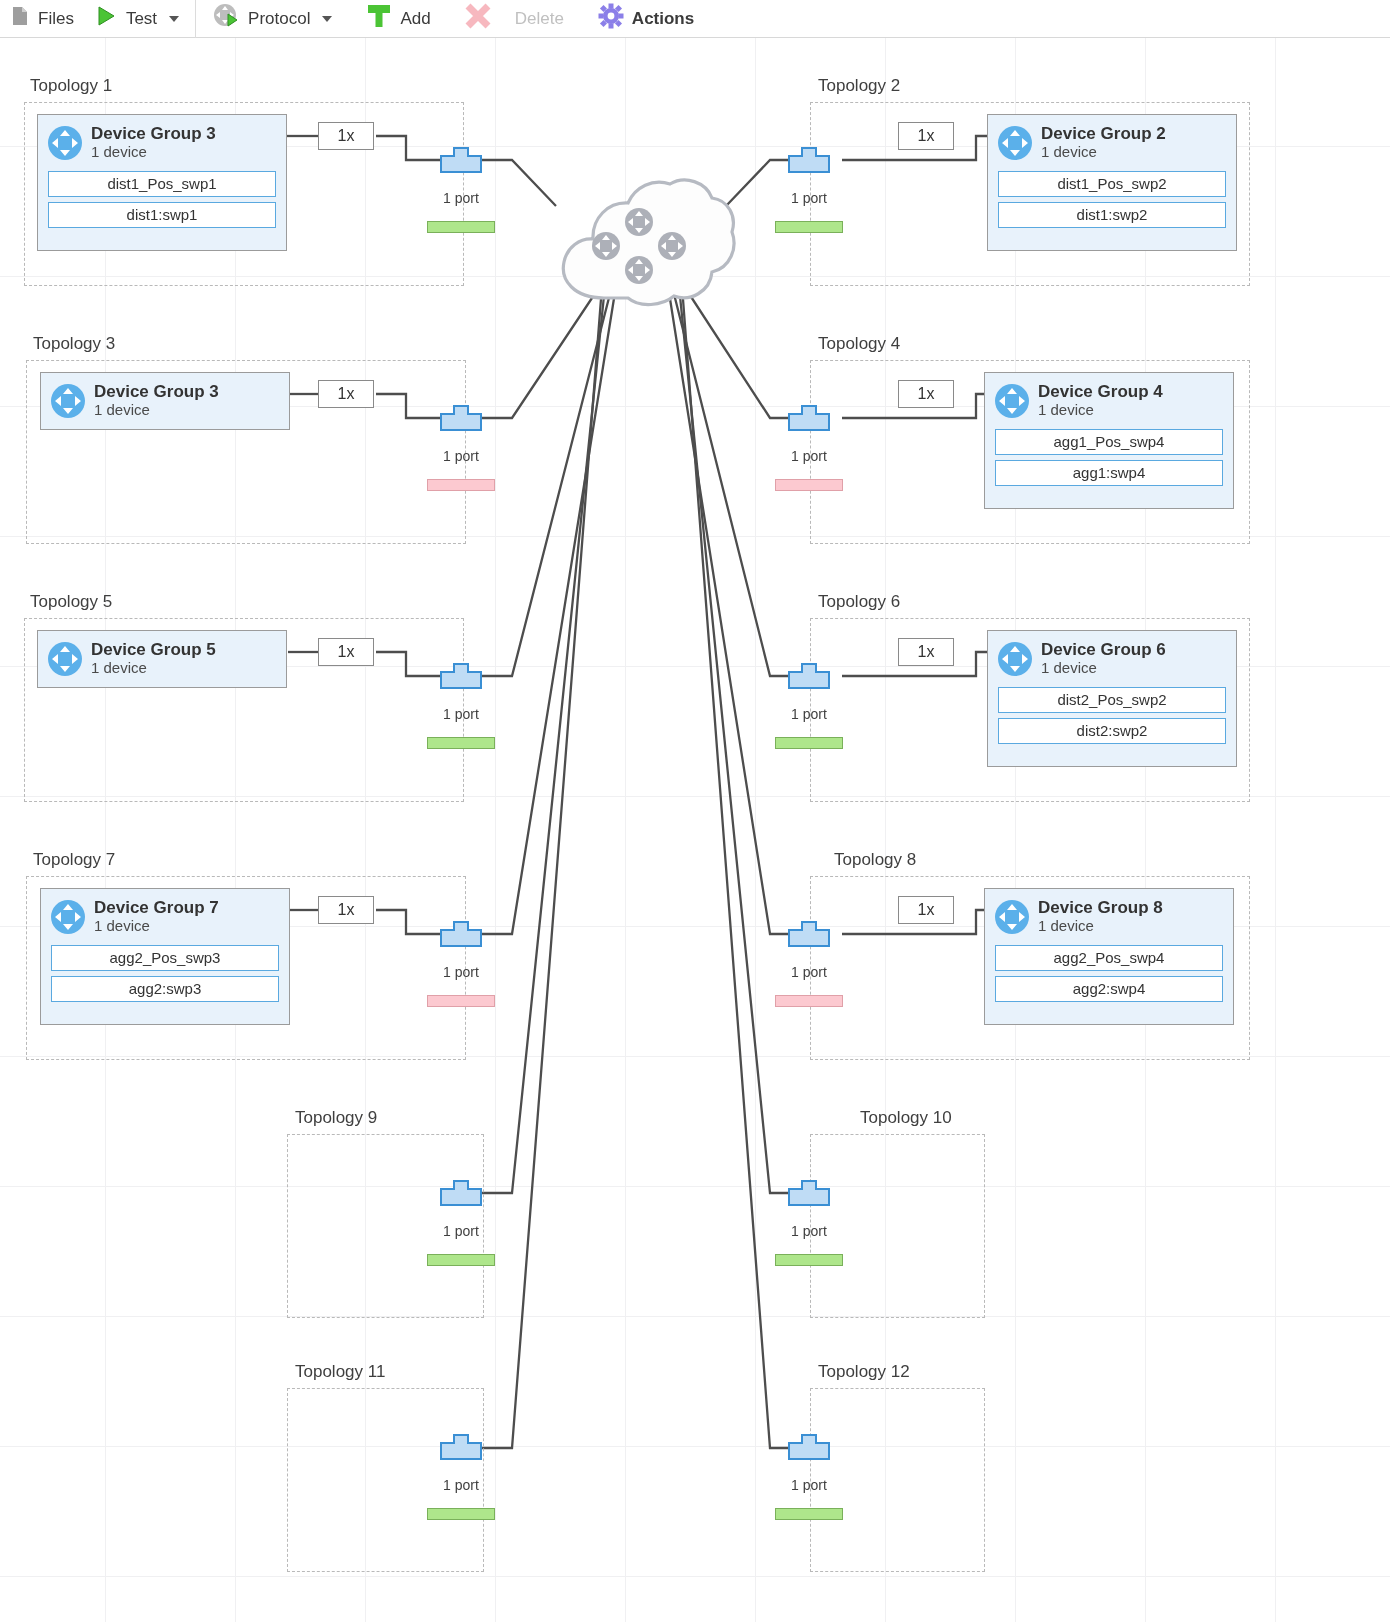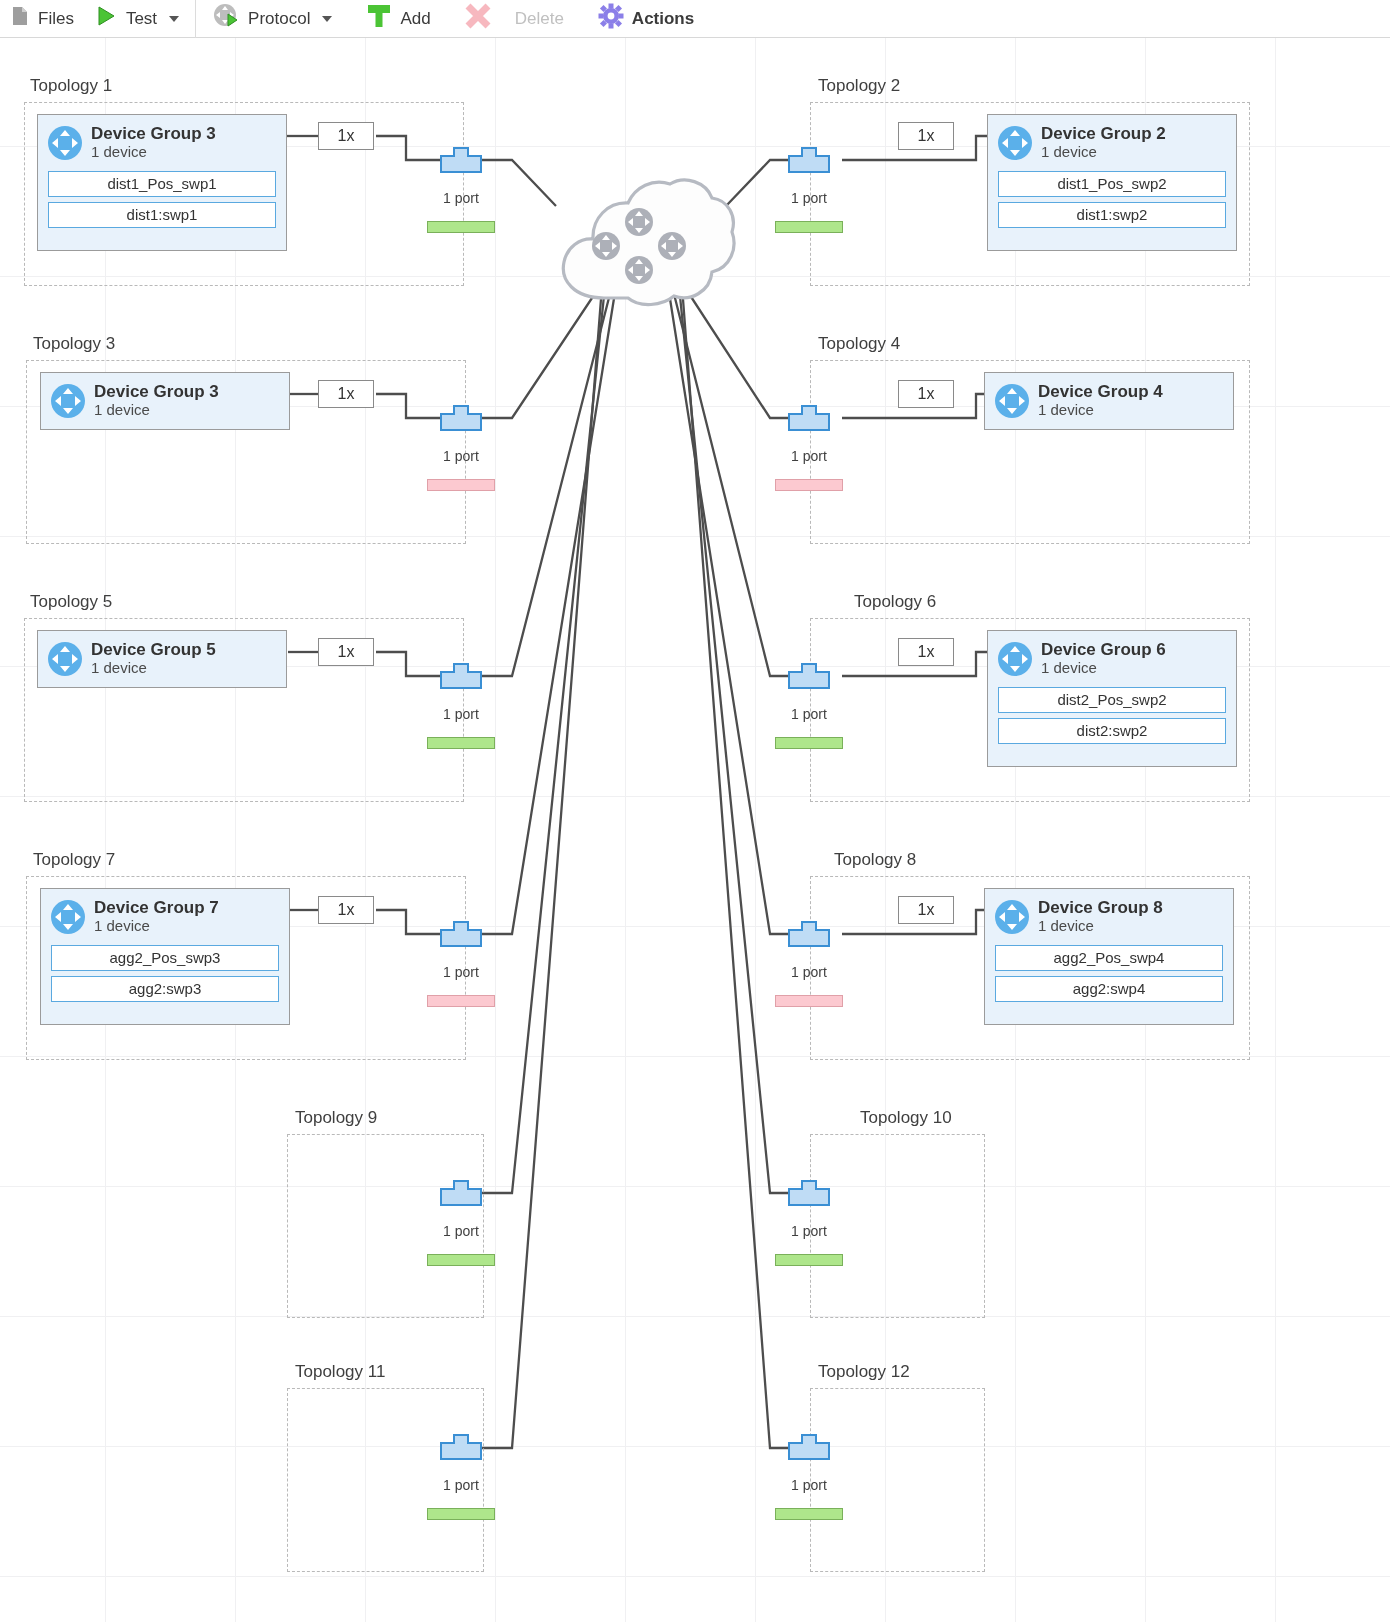--- a/index.html
+++ b/index.html
@@ -365,20 +365,24 @@
         <svg width="34" height="34" viewBox="0 0 34 34">
             <circle cx="17" cy="17" r="17" fill="#5bb0ea"></circle>
         <path d="M17 4 l5 6 h-10 z M17 30 l-5 -6 h10 z M4 17 l6 -5 v10 z M30 17 l-6 5 v-10 z" fill="#fff"></path>
           </svg>
       </span>
       <div>
         <div class="dg-title">Device Group 4</div>
         <div class="dg-sub">1 device</div>
       </div>
     </div>
+    <div class="dg-rows">
+      <div class="dg-row">agg1_Pos_swp4</div>
+      <div class="dg-row">agg1:swp4</div>
+    </div>
   </div>
   <div class="mult" style="left:898px; top:342px;">1x</div>
   <div class="port-node" style="left:788px; top:365px;">
     <svg width="42" height="30" viewBox="0 0 42 30">
         <path d="M1 11 h13 V3 h14 v8 h13 v16 H1 z" fill="#bfdcf5" stroke="#3a8fd4" stroke-width="2"></path>
       </svg>
   </div>
   <div class="port-label" style="left:764px; top:410px;">1 port</div>
   <div class="port-bar red" style="left:775px; top:441px;"></div>
 
@@ -400,21 +404,21 @@
   </div>
   <div class="mult" style="left:318px; top:600px;">1x</div>
   <div class="port-node" style="left:440px; top:623px;">
     <svg width="42" height="30" viewBox="0 0 42 30">
         <path d="M1 11 h13 V3 h14 v8 h13 v16 H1 z" fill="#bfdcf5" stroke="#3a8fd4" stroke-width="2"></path>
       </svg>
   </div>
   <div class="port-label" style="left:416px; top:668px;">1 port</div>
   <div class="port-bar" style="left:427px; top:699px;"></div>
 
-  <div class="topo-label" style="left:818px; top:554px;margin-left:36px;">Topology 6</div>
+  <div class="topo-label" style="left:818px; top:554px;">Topology 6</div>
   <div class="topo-box" style="left:810px; top:580px; width:440px; height:184px;"></div>
   <div class="dg" style="left:987px; top:592px;">
     <div class="dg-head">
       <span class="router-ico">
         <svg width="34" height="34" viewBox="0 0 34 34">
             <circle cx="17" cy="17" r="17" fill="#5bb0ea"></circle>
         <path d="M17 4 l5 6 h-10 z M17 30 l-5 -6 h10 z M4 17 l6 -5 v10 z M30 17 l-6 5 v-10 z" fill="#fff"></path>
           </svg>
       </span>
       <div>

